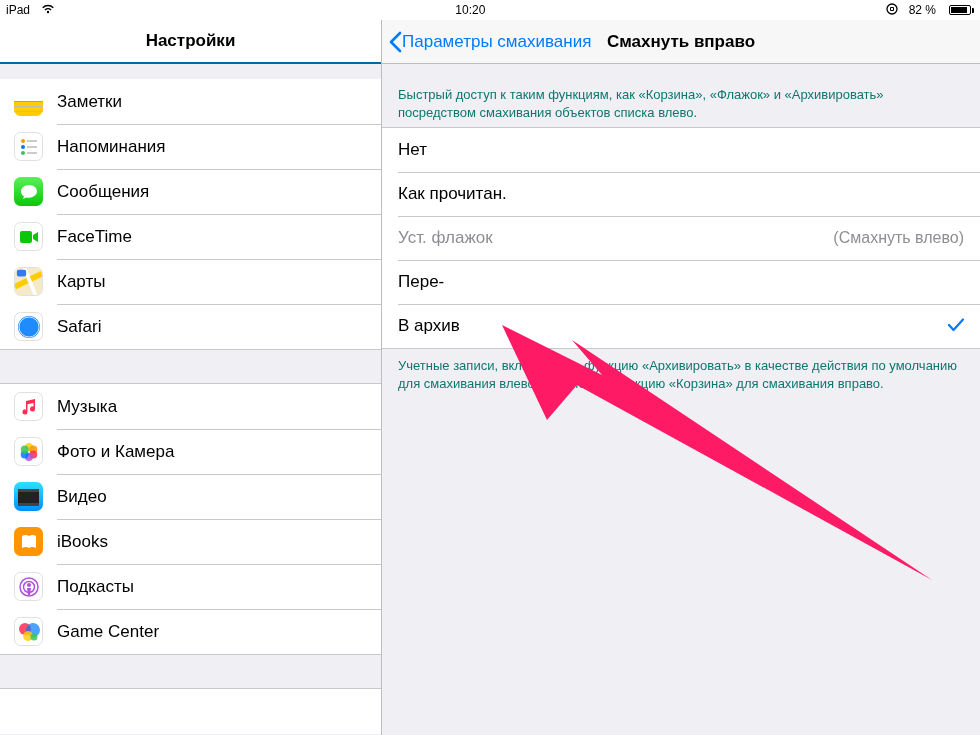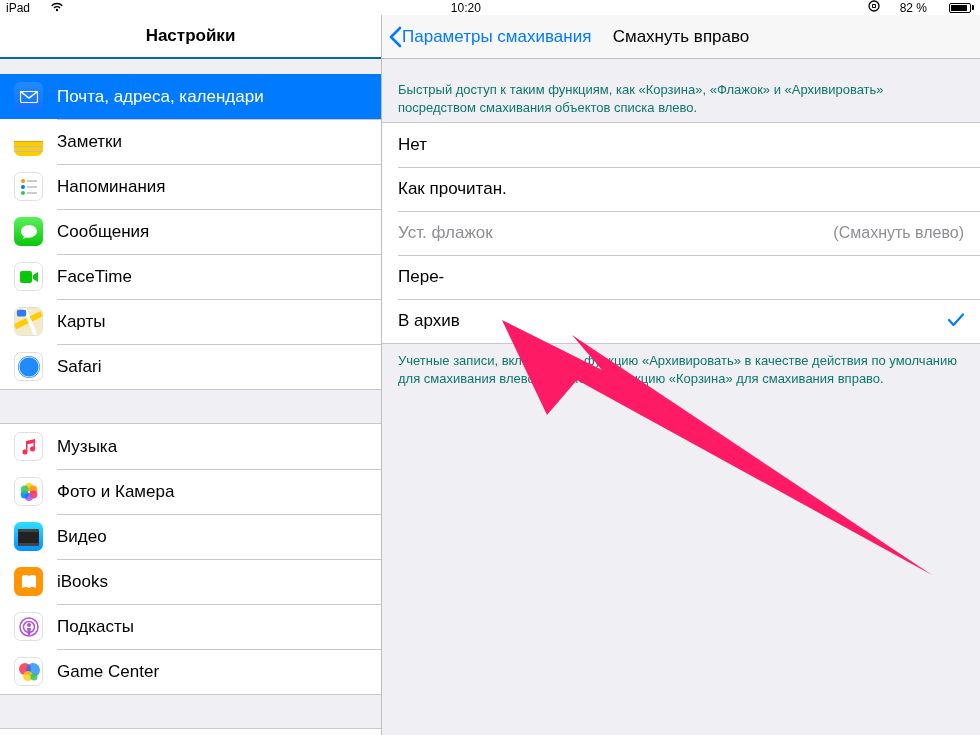--- a/index.html
+++ b/index.html
@@ -1,19 +1,19 @@
 <!DOCTYPE html>
 <html><head>
 <meta charset="utf-8">
 <style>
   * { box-sizing: border-box; margin: 0; padding: 0; }
   html, body { width: 980px; height: 735px; font-family: -apple-system, "Helvetica Neue", Arial, sans-serif; background: #fff; overflow: hidden; }
   .root { display: flex; flex-direction: column; width: 980px; height: 735px; }
   .statusbar { height: 20px; display: flex; align-items: center; justify-content: space-between; padding: 0 6px; font-size: 12px; color: #000; }
-  .statusbar .sb-left, .statusbar .sb-right { display: flex; align-items: center; gap: 20px; }
+  .statusbar .sb-left, .statusbar .sb-right { display: flex; align-items: center; gap: 11px; }
   .batt { display: inline-flex; align-items: center; }
   .batt-body { width: 22px; height: 10px; border: 1px solid #000; border-radius: 2px; position: relative; margin-left: 2px; }
   .batt-fill { position: absolute; left: 1px; top: 1px; bottom: 1px; width: 80%; background: #000; }
   .batt-tip { width: 2px; height: 5px; background: #000; margin-left: 1px; border-radius: 0 1px 1px 0; }
   .panes { flex: 1; display: flex; }
   .sidebar { width: 382px; border-right: 1px solid #bdbdbd; display: flex; flex-direction: column; background: #fff; }
   .sidebar-header { height: 44px; display: flex; align-items: center; justify-content: center; border-bottom: 2px solid #0369a1; font-weight: 600; font-size: 17px; }
   .sidebar-scroll { flex: 1; overflow: hidden; background: #efeff4; }
   .group { background: #fff; }
   .group.topgap { margin-top: 15px; }
@@ -21,21 +21,21 @@
   .row { display: flex; align-items: center; height: 45px; padding-left: 14px; position: relative; }
   .row .icon-wrap { width: 29px; height: 29px; border-radius: 6.5px; margin-right: 14px; flex-shrink: 0; display: flex; align-items: center; justify-content: center; overflow: hidden; }
   .row .lbl { font-size: 17px; color: #000; }
   .row.selected { background: #007aff; }
   .row.selected .lbl { color: #fff; }
   .row + .row::before { content: ""; position: absolute; left: 57px; right: 0; top: 0; height: 1px; background: #c8c7cc; }
   .detail { flex: 1; display: flex; flex-direction: column; background: #efeff4; position: relative; }
   .detail-header { height: 44px; background: #f7f7f8; border-bottom: 1px solid #bdbdbd; display: flex; align-items: center; position: relative; }
   .back { display: flex; align-items: center; color: #007aff; font-size: 17px; padding-left: 6px; cursor: pointer; }
   .back svg { width: 14px; height: 22px; }
-  .detail-title { position: absolute; left: 0; right: 0; text-align: center; font-weight: 400; font-size: 17px; pointer-events: none; }
+  .detail-title { position: absolute; left: 0; right: 0; text-align: center; font-weight: 700; font-size: 17px; pointer-events: none; }
   .detail-body { flex: 1; overflow: hidden; }
   .section-note { font-size: 13px; color: #0f766e; padding: 8px 16px 6px; line-height: 1.35; }
   .option-group { background: #fff; border-top: 1px solid #c8c7cc; border-bottom: 1px solid #c8c7cc; }
   .opt { display: flex; align-items: center; height: 44px; padding: 0 16px; position: relative; font-size: 17px; }
   .opt + .opt::before { content: ""; position: absolute; left: 16px; right: 0; top: 0; height: 1px; background: #c8c7cc; }
   .opt .opt-lbl { flex: 1; }
   .opt .opt-hint { color: #8e8e93; font-size: 16px; margin-left: 20px; }
   .opt.disabled .opt-lbl { color: #8e8e93; }
   .opt .check { color: #007aff; font-size: 18px; }
   .arrow-overlay { position: absolute; pointer-events: none; }
@@ -86,30 +86,20 @@
     </div>
   </div>
 
   <div class="panes">
 
     <div class="sidebar">
       <div class="sidebar-header">Настройки</div>
       <div class="sidebar-scroll">
 
         <div class="group topgap">
-          <div class="row selected">
-            <div class="icon-wrap i-mail">
-              <svg width="18" height="12" viewBox="0 0 18 12">
-                  <path d="M0 0h18v12H0z" fill="none"></path>
-                  <path d="M0 0l9 7 9-7" fill="none" stroke="#fff" stroke-width="1.4"></path>
-                  <rect x="0.5" y="0.5" width="17" height="11" rx="1.5" fill="none" stroke="#fff" stroke-width="1.2"></rect>
-                </svg>
-            </div>
-            <span class="lbl">Почта, адреса, календари</span>
-          </div>
           <div class="row">
             <div class="icon-wrap i-notes">
               <svg width="29" height="29" viewBox="0 0 29 29">
                   <rect y="14" width="29" height="1" fill="#d9a500"></rect>
                   <rect y="19" width="29" height="1" fill="#bbb"></rect>
                   <rect y="24" width="29" height="1" fill="#bbb"></rect>
                 </svg>
             </div>
             <span class="lbl">Заметки</span>
           </div>

